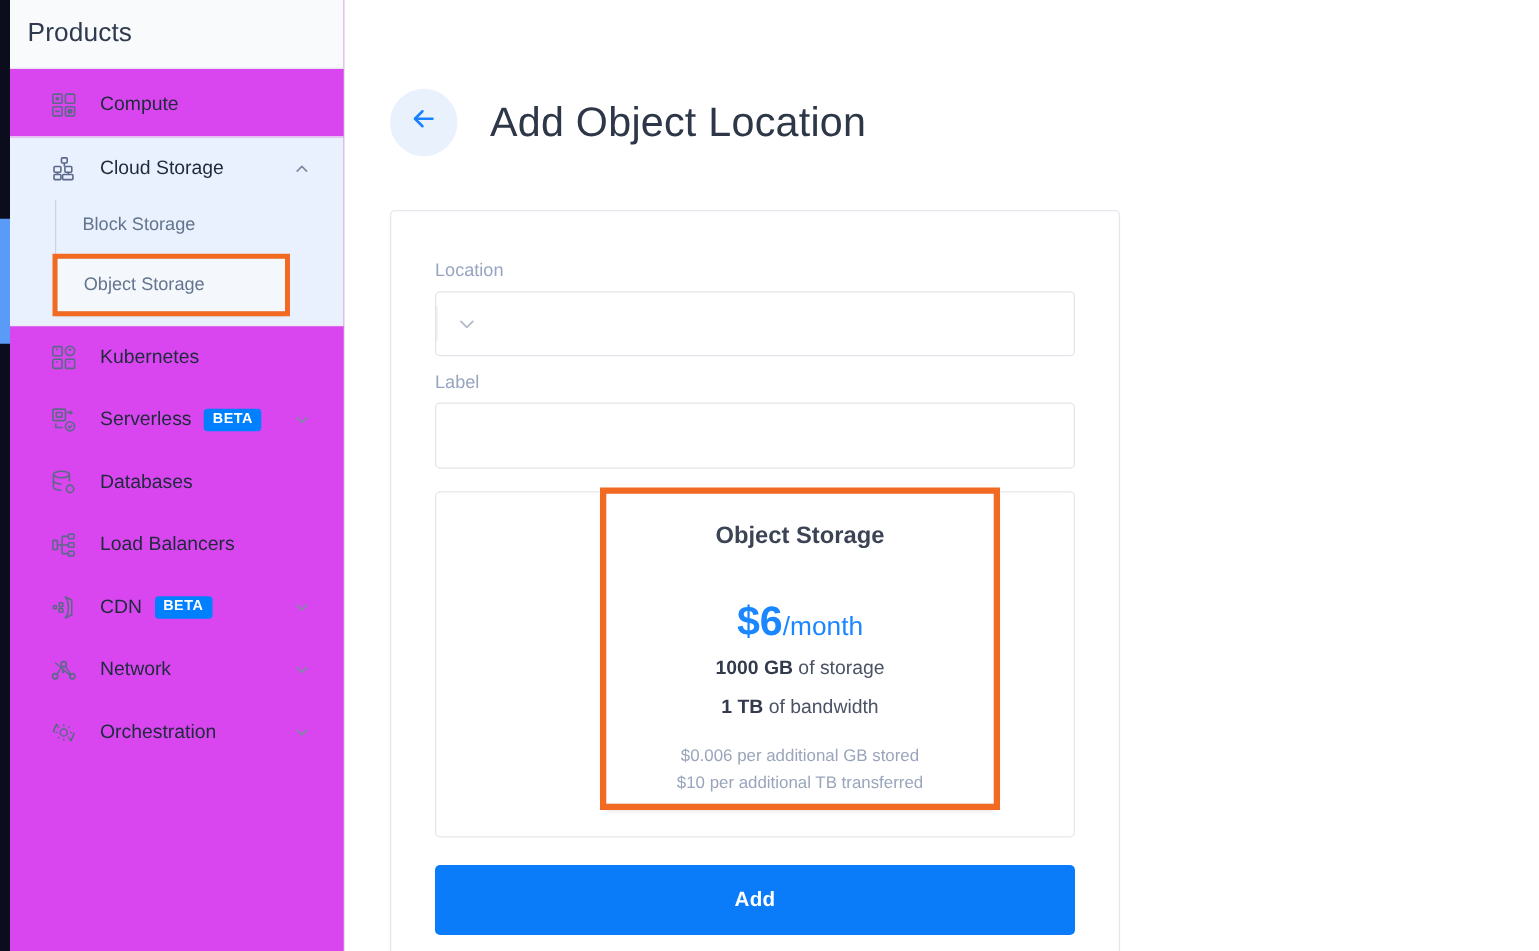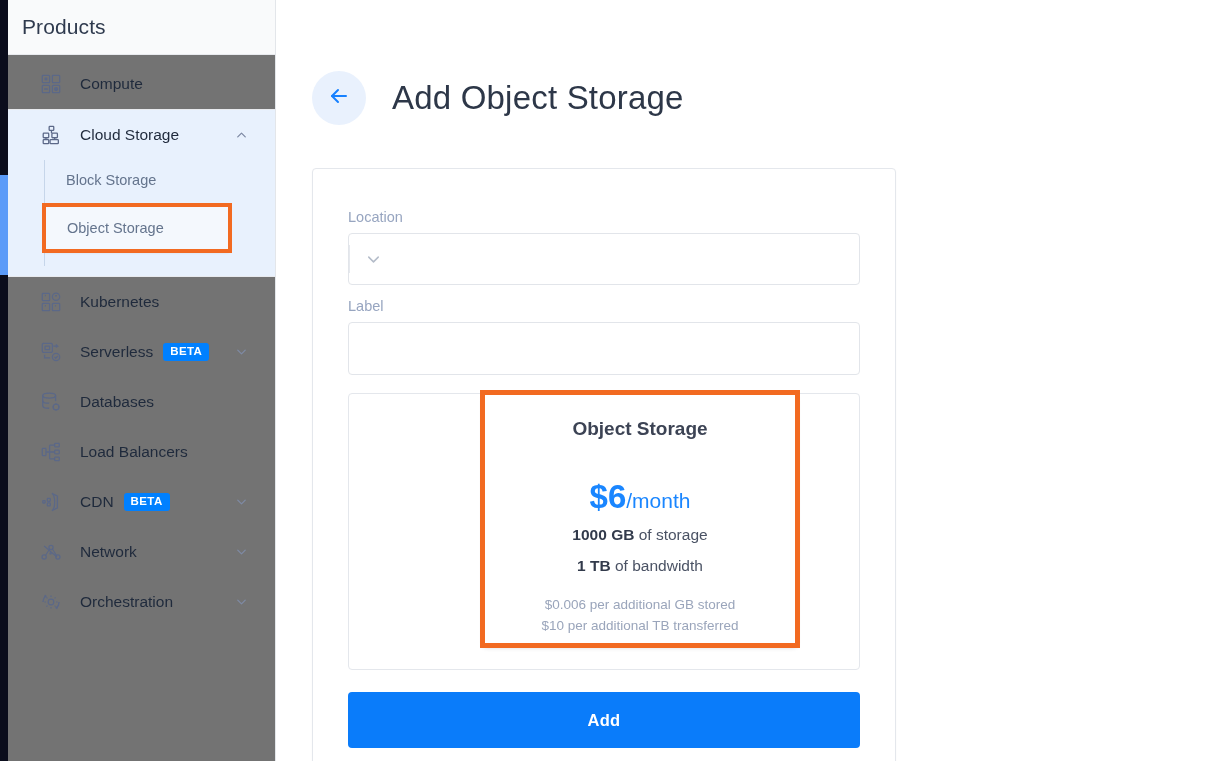--- a/index.html
+++ b/index.html
@@ -21,21 +21,21 @@
   .rail-accent {
     position: absolute; left: 0; top: 175px;
     width: 8px; height: 100px;
     background: #5b9bf8;
   }
 
   
   .sidebar {
     position: absolute; left: 8px; top: 0;
     width: 268px; height: 761px;
-    background: #737373;
+    background: #d946ef;
     border-right: 1px solid #e3e6ea;
     overflow: hidden;
   }
   .sidebar-header {
     height: 55px;
     display: flex; align-items: center;
     padding-left: 14px;
     border-bottom: 1px solid #e8eaee;
     background: #f9fafb;
   }
@@ -77,21 +77,21 @@
     vertical-align: middle;
   }
   .chev {
     position: absolute; right: 26px; top: 50%;
     transform: translateY(-50%);
     color: #7e8aa4;
     display: flex;
   }
 
   
-  .sub-wrap { background: #e8f1fd; position: relative; padding-bottom: 24px; }
+  .sub-wrap { background: #e8f1fd; position: relative; padding-bottom: 8px; }
   .sub-wrap:before {
     content: ""; position: absolute;
     left: 36px; top: 0; bottom: 10px;
     width: 1px; background: #c6d6ea;
   }
   .sub-item {
     display: flex; align-items: center;
     height: 40px;
     padding-left: 58px;
     font-size: 14.5px;
@@ -435,21 +435,21 @@
 
     <div class="page-head">
       <div class="back-btn">
         <span>
           <svg width="24" height="24" viewBox="0 0 24 24" fill="none" stroke="currentColor" stroke-width="2" stroke-linecap="round" stroke-linejoin="round">
             <line x1="19" y1="12" x2="5" y2="12"></line>
             <polyline points="11 18 5 12 11 6"></polyline>
           </svg>
         </span>
       </div>
-      <h1 class="page-title">Add Object Storage</h1>
+      <h1 class="page-title">Add Object Location</h1>
     </div>
 
     <div class="form-card">
 
       <div class="field-label">Location</div>
       <div class="select-box">
         <span class="select-div"></span>
         <span class="select-arrow">
           <svg width="19" height="19" viewBox="0 0 24 24" fill="none" stroke="currentColor" stroke-width="1.9" stroke-linecap="round" stroke-linejoin="round">
             <polyline points="6 9 12 15 18 9"></polyline>

